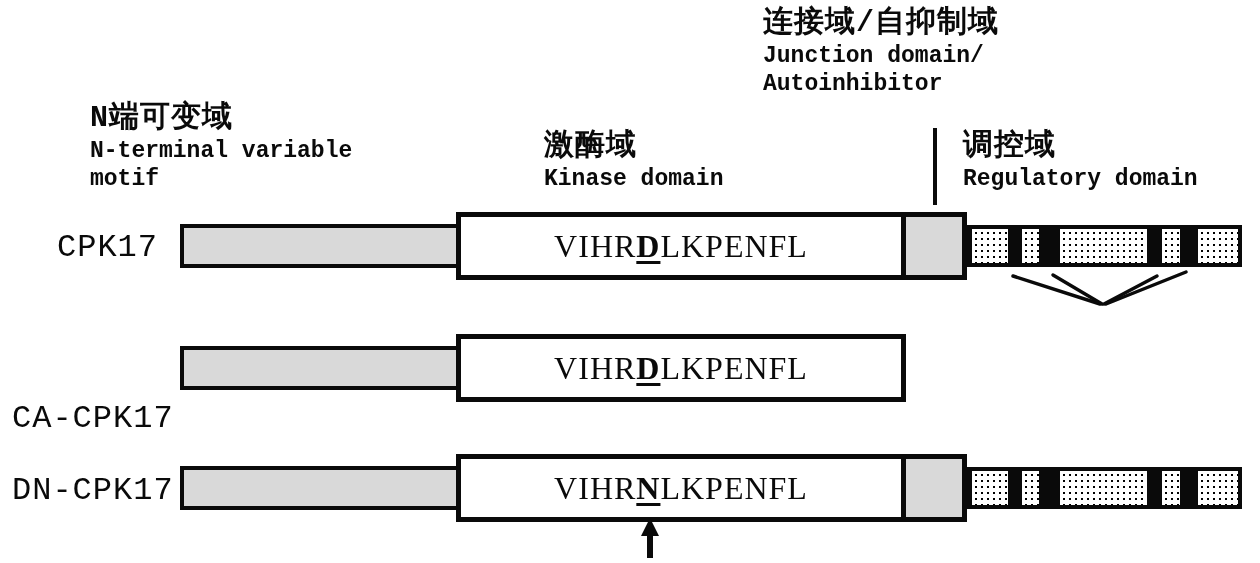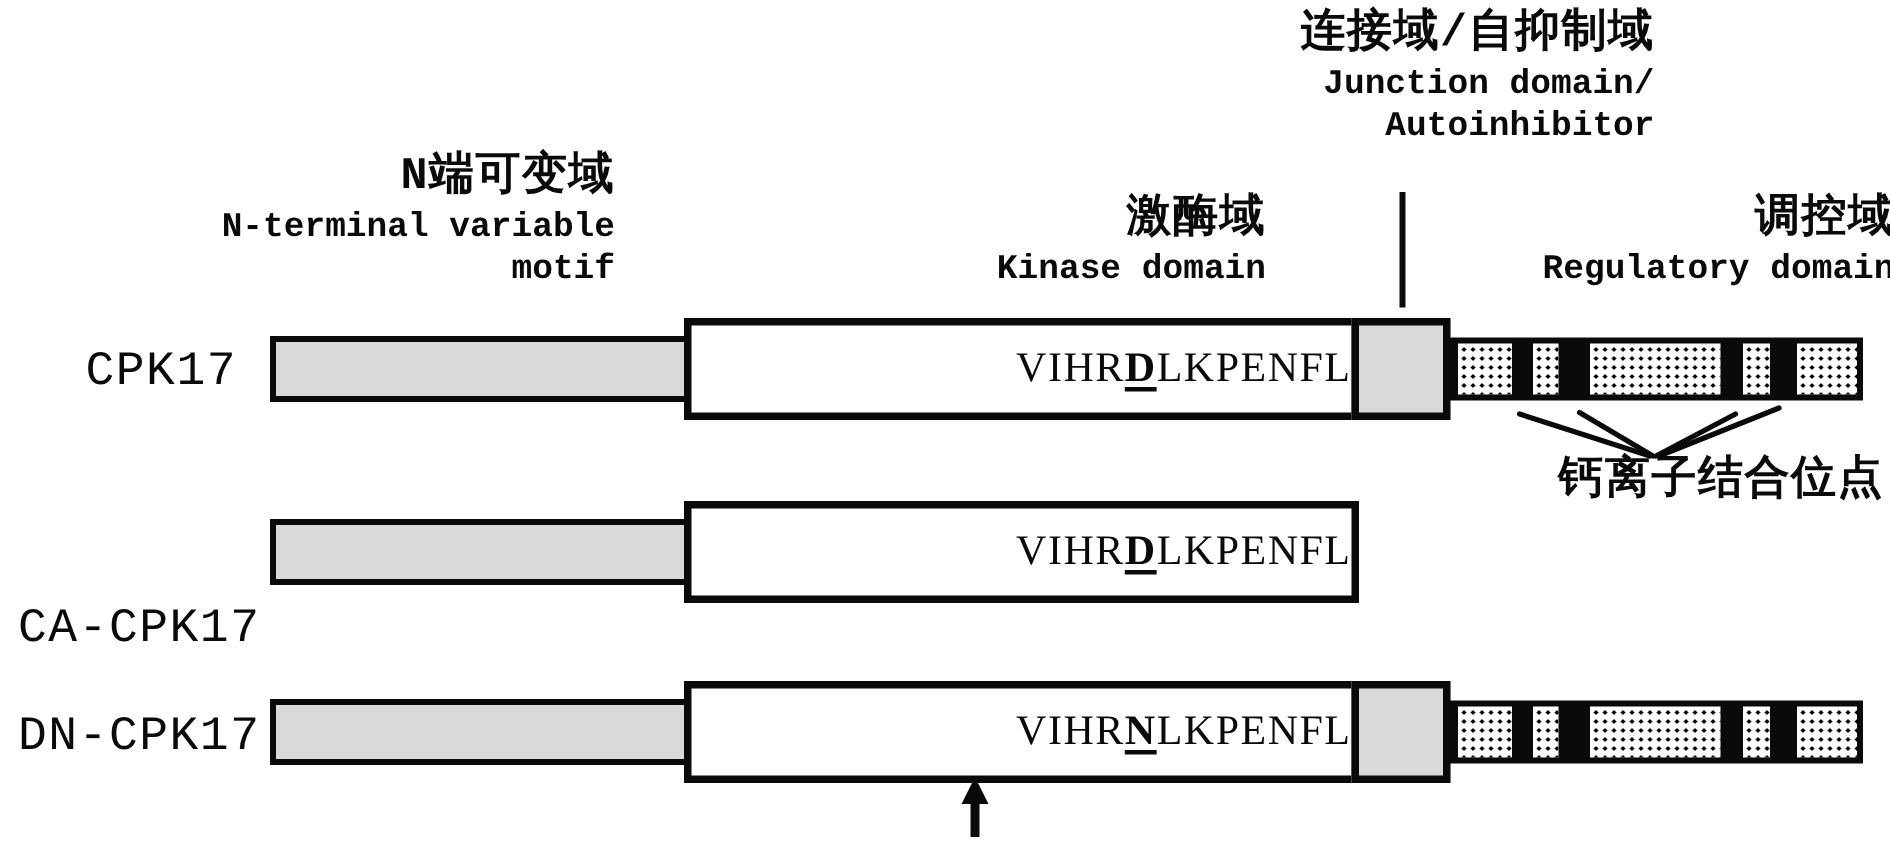--- a/index.html
+++ b/index.html
@@ -4,36 +4,36 @@
 <style>
   html,body{margin:0;padding:0;background:#fff;}
   #canvas{
     position:relative;
     width:1260px;height:563px;
     background:#ffffff;
     font-family:"Liberation Mono","DejaVu Sans Mono",monospace;
     color:#0a0a0a;
     overflow:hidden;
   }
-  .lbl{position:absolute;text-align:right;line-height:1.22;}
+  .lbl{position:absolute;text-align:left;line-height:1.22;}
   .lbl .zh{font-size:30px;font-weight:bold;letter-spacing:1px;display:block;}
   .lbl .en{font-size:23px;font-weight:bold;display:block;white-space:nowrap;}
   .row-label{
     position:absolute;font-size:32px;font-weight:normal;letter-spacing:1px;white-space:nowrap;
   }
   .nterm-bar{
     position:absolute;left:180px;width:281px;height:44px;
     background:#d9d9d9;border:4px solid #0a0a0a;box-sizing:border-box;
   }
   .kinase-box{
     position:absolute;left:456px;width:450px;height:68px;
     background:#ffffff;border:5px solid #0a0a0a;box-sizing:border-box;
-    display:flex;align-items:center;justify-content:flex-end;
+    display:flex;align-items:center;justify-content:center;
     font-family:"Liberation Serif","DejaVu Serif",serif;
-    font-size:28px;letter-spacing:1px;white-space:nowrap;
+    font-size:32px;letter-spacing:1px;white-space:nowrap;
   }
   .kinase-box .mut{
     font-weight:bold;
     text-decoration:underline;
     text-decoration-thickness:3px;
     text-underline-offset:4px;
   }
   .junction-box{
     position:absolute;left:901px;width:66px;height:68px;
     background:#d9d9d9;border:5px solid #0a0a0a;box-sizing:border-box;
@@ -107,21 +107,20 @@
   </div>
 
   <svg style="left:990px;top:268px;" width="240" height="44" viewBox="0 0 240 44">
     <line x1="23" y1="8" x2="110" y2="36" stroke="#0a0a0a" stroke-width="3.5" stroke-linecap="round"></line>
     <line x1="63" y1="7" x2="112" y2="36" stroke="#0a0a0a" stroke-width="3.5" stroke-linecap="round"></line>
     <line x1="167" y1="8" x2="114" y2="36" stroke="#0a0a0a" stroke-width="3.5" stroke-linecap="round"></line>
     <line x1="196" y1="4" x2="116" y2="36" stroke="#0a0a0a" stroke-width="3.5" stroke-linecap="round"></line>
   </svg>
 
   <div class="lbl" style="left:956px;top:303px;width:300px;">
-    <span class="zh">钙离子结合位点</span>
   </div>
 
   <div class="row-label" style="left:12px;top:352px;margin-top:48px;">CA-CPK17</div>
 
   <div class="nterm-bar" style="top:346px;"></div>
 
   <div class="kinase-box" style="top:334px;">
     <span><span>VIHR</span><span class="mut">D</span><span>LKPENFL</span></span>
   </div>
 

